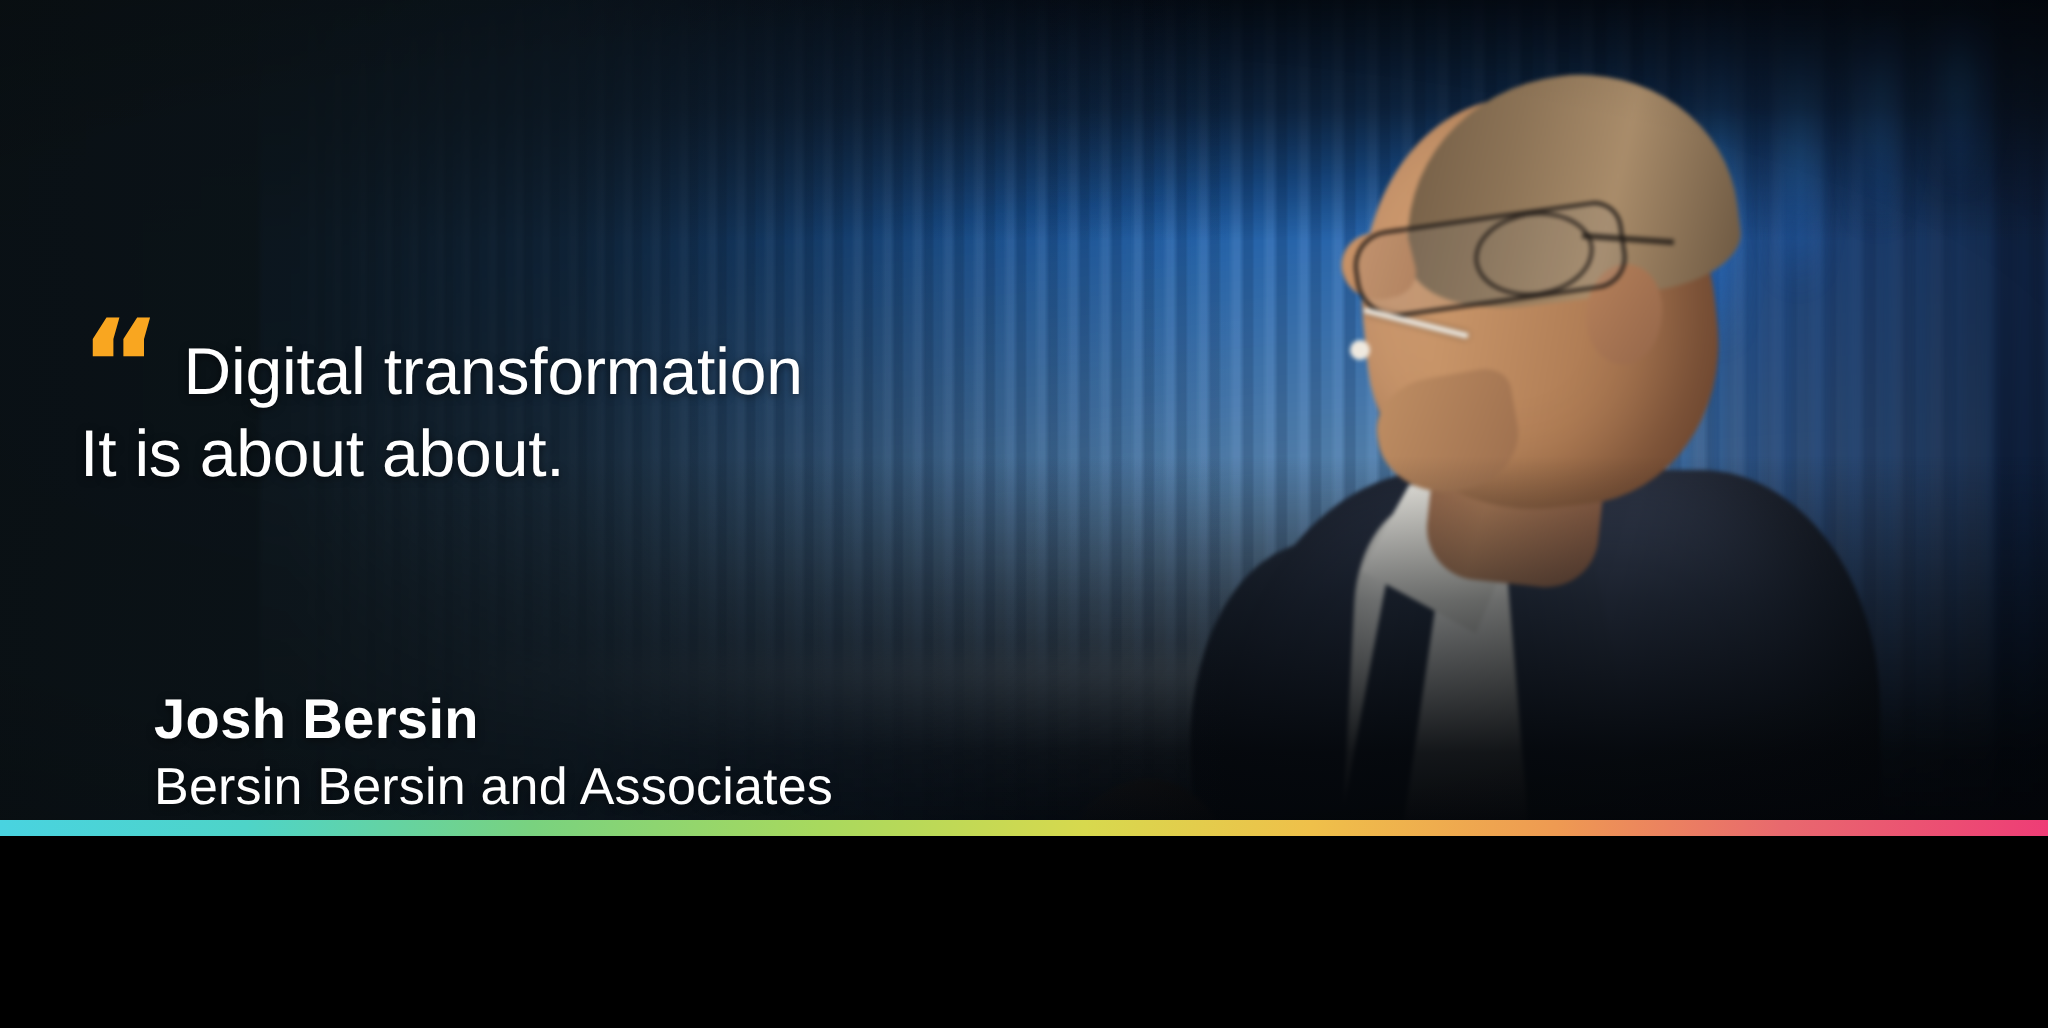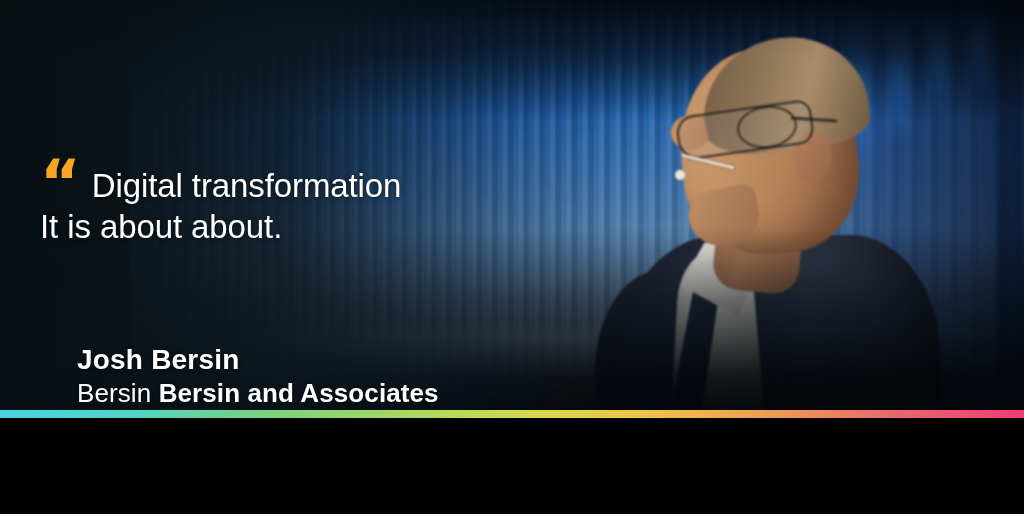--- a/index.html
+++ b/index.html
@@ -392,21 +392,21 @@
   }
   .attrib-role {
     color: #ffffff;
     font-size: 26px;
     font-weight: 400;
     line-height: 33px;
     letter-spacing: 0.1px;
     white-space: nowrap;
     text-shadow: 0 1px 4px rgba(0,0,0,0.55);
   }
-  .attrib-role b { font-weight: 700; }
+  .attrib-role b { font-weight: 400; }
 
   
   .strip {
     position: absolute;
     left: 0;
     bottom: 0;
     width: 1024px;
     height: 8px;
   }
 </style>

